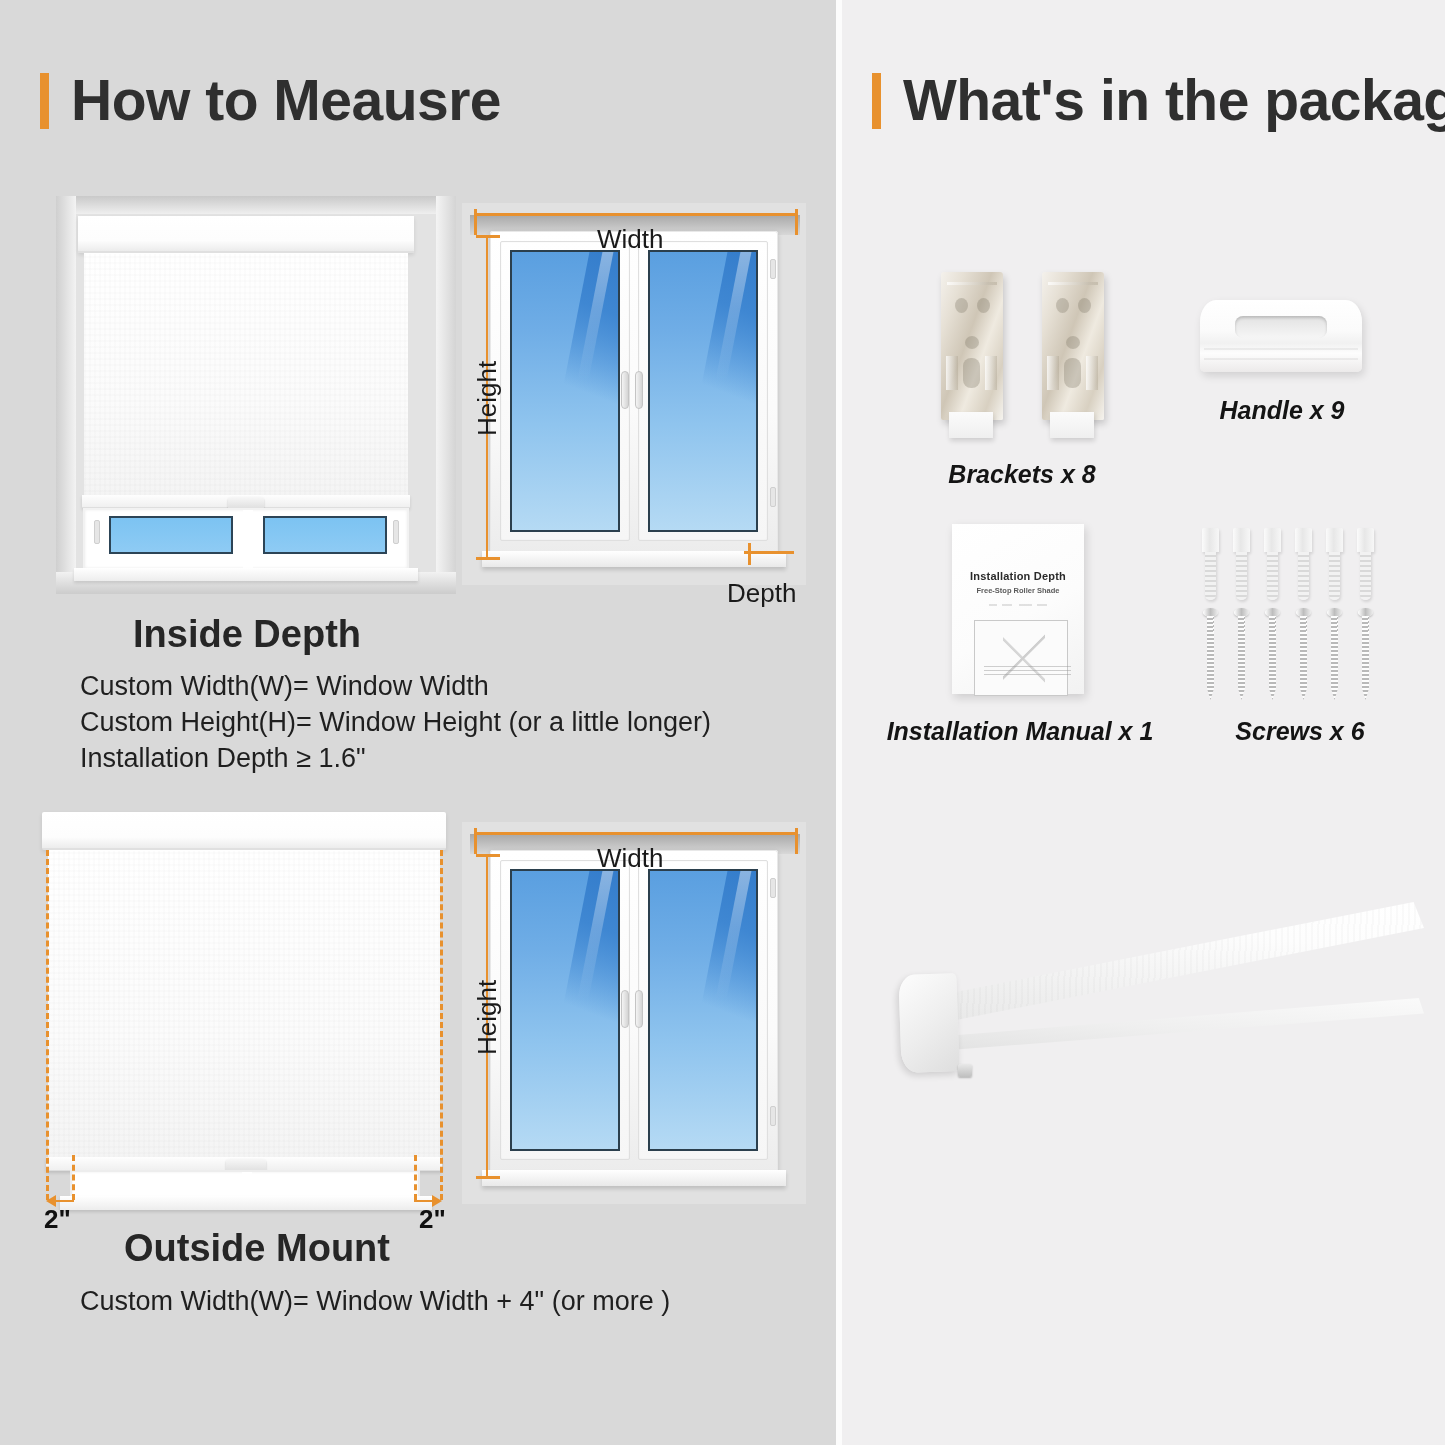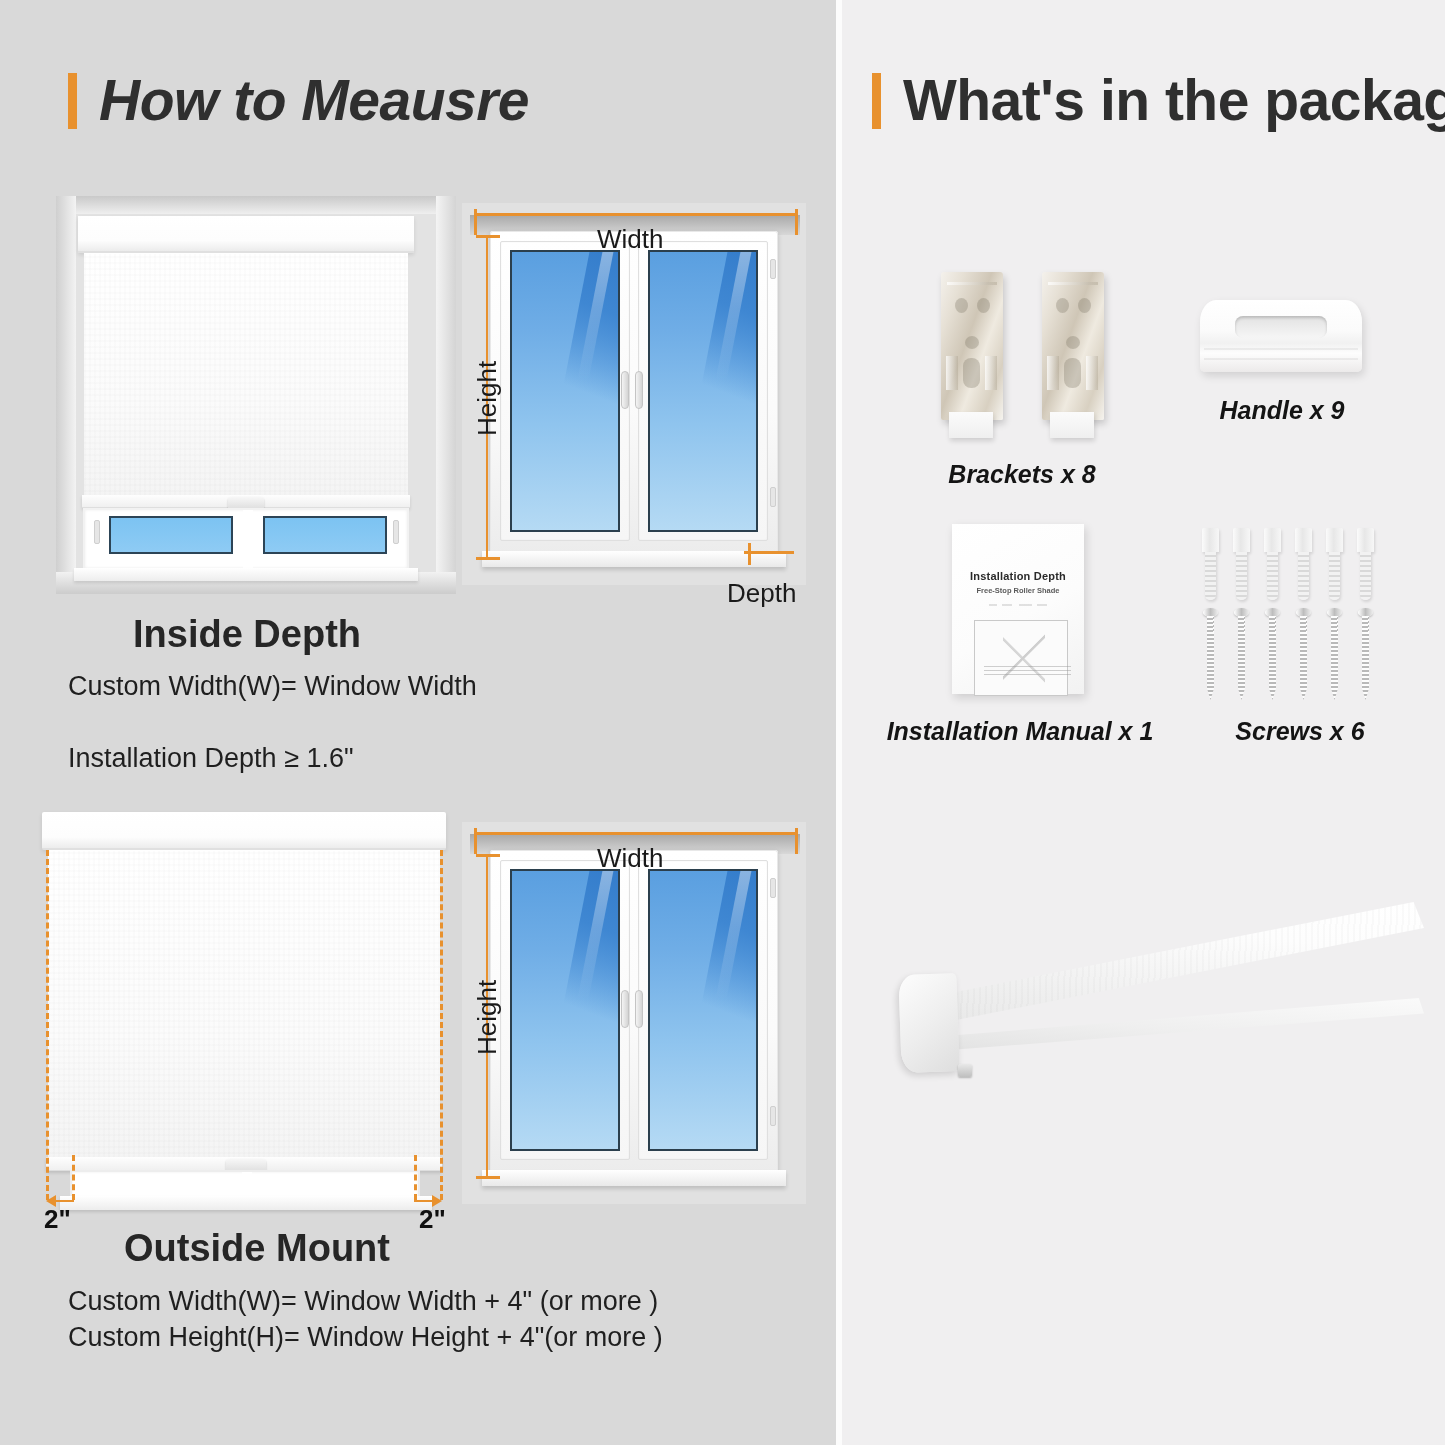--- a/index.html
+++ b/index.html
@@ -18,29 +18,29 @@
 
   
   .heading { position:absolute; display:flex; align-items:center; }
   .heading .bar {
     width:9px; height:56px; background:#e8912e; margin-right:22px; flex:none;
   }
   .heading .htxt {
     font-size:57px; font-weight:bold; color:#2f2f2f; letter-spacing:-0.5px;
     white-space:nowrap; line-height:1;
   }
-  #h-left  { left:68px;  top:72px;font-style:italic; }
+  #h-left  { left:40px;  top:72px; }
   #h-right { left:872px; top:72px; }
 
   
   .mount-title {
     position:absolute; font-size:38px; font-weight:bold; color:#262626; white-space:nowrap;
   }
   .spec-line {
-    position:absolute; font-size:27px; color:#1f1f1f; white-space:nowrap;
+    position:absolute; font-size:27px; color:#1f1f1f; white-space:nowrap;margin-left:12px;
   }
   .pkg-label {
     position:absolute; font-size:25px; font-weight:bold; font-style:italic;
     color:#141414; white-space:nowrap; text-align:center;
   }
   .dim-label {
     position:absolute; font-size:26px; font-weight:normal; color:#1a1a1a; white-space:nowrap;
   }
   .dim-label.vert { transform-origin:0 0; transform:rotate(-90deg); }
   .tick-label {
@@ -352,20 +352,21 @@
       <div class="mcap-v" style="left:286px; top:340px; height:22px;"></div>
     </div>
 
     <span class="dim-label" style="left:597px; top:224px;">Width</span>
     <span class="dim-label vert" style="left:472px; top:436px;">Height</span>
     <span class="dim-label" style="left:727px; top:578px;">Depth</span>
 
     <div class="mount-title" style="left:133px; top:613px;">Inside Depth</div>
 
     <div class="spec-line" style="left:68px; top:671px;">Custom Width(W)= Window Width</div>
+    <div class="spec-line" style="left:68px; top:707px;">Custom Height(H)= Window Height (or a little longer)</div>
     <div class="spec-line" style="left:68px; top:743px;">Installation Depth ≥ 1.6"</div>
 
     <div style="position:absolute; left:36px; top:812px; width:420px; height:400px;">
 
       <div class="valance" style="left:6px; top:0; width:404px; height:38px; border-radius:2px;"></div>
       <div class="shade-fabric" style="left:12px; top:38px; width:392px; height:310px;"></div>
       <div class="bottom-rail" style="left:10px; top:345px; width:396px; height:14px;"></div>
       <div class="pull-tab" style="left:190px; top:347px; width:40px; height:14px;"></div>
 
       <div class="inner-frame" style="left:34px; top:358px; width:350px; height:30px; border-color:#ededed;">
@@ -420,21 +421,20 @@
       <div class="mcap-h" style="left:14px; top:32px; width:24px;"></div>
       <div class="mcap-h" style="left:14px; top:354px; width:24px;"></div>
     </div>
 
     <span class="dim-label" style="left:597px; top:843px;">Width</span>
     <span class="dim-label vert" style="left:472px; top:1055px;">Height</span>
 
     <div class="mount-title" style="left:124px; top:1227px;">Outside Mount</div>
 
     <div class="spec-line" style="left:68px; top:1286px;">Custom Width(W)= Window Width + 4" (or more )</div>
-    <div class="spec-line" style="left:68px; top:1322px;">Custom Height(H)= Window Height + 4"(or more )</div>
   </div>
 
   <div class="panel-split"></div>
 
   <div class="panel-right">
 
     <div class="heading" id="h-right" style="left:30px; top:72px;">
       <div class="bar"></div>
       <div class="htxt">What's in the package</div>
     </div>

